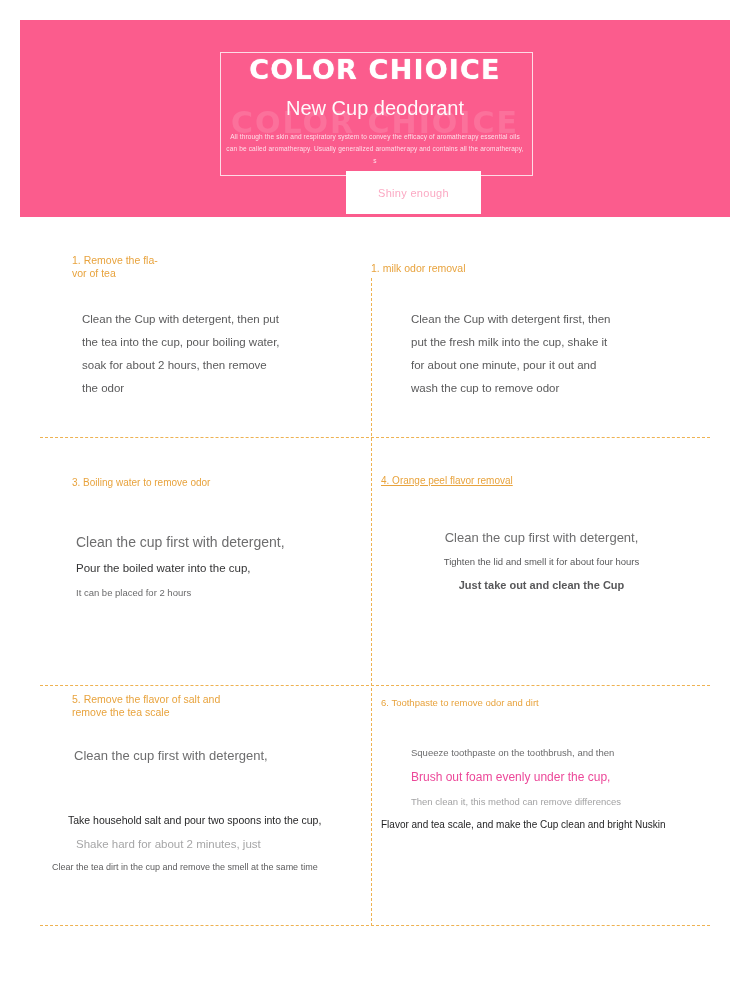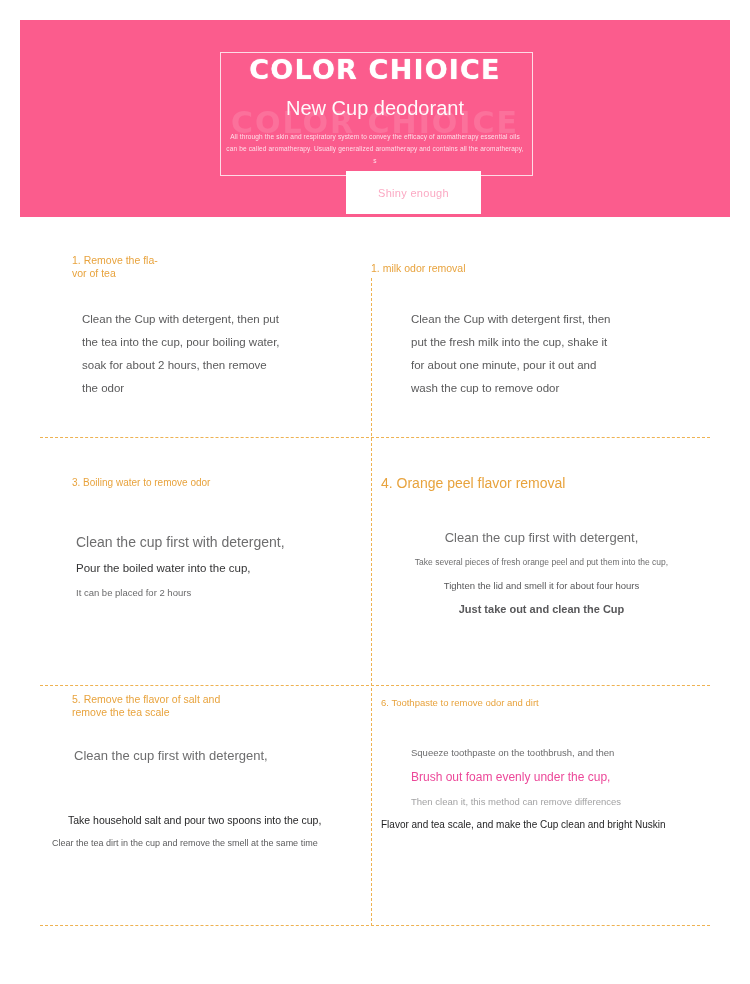--- a/index.html
+++ b/index.html
@@ -199,21 +199,21 @@
   }
 
   
   .s3-title { left: 42px; top: 40px; font-size: 10px; }
   .s3-body  { left: 46px; top: 92px; }
   .s3-body .l1 { font-size: 14px;   line-height: 26px; color: #6d6d6e; }
   .s3-body .l2 { font-size: 11.5px; line-height: 26px; color: #343435; }
   .s3-body .l3 { font-size:  9.5px; line-height: 24px; color: #6a6a6b; }
 
   
-  .s4-title { left: 10px; top: 38px; font-size: 14px; }
+  .s4-title { left: 10px; top: 38px; font-size: 10px; text-decoration: underline; }
   .s4-body  { left: 0px;  top: 88px; text-align: center; }
   .s4-body .l1 { font-size: 13px;  line-height: 25px; color: #6d6d6e; }
   .s4-body .l2 { font-size: 8.5px; line-height: 24px; color: #6d6d6e; }
   .s4-body .l3 { font-size: 9.5px; line-height: 24px; color: #58585a; }
   .s4-body .l4 { font-size: 11px;  line-height: 23px; color: #58585a; font-weight: bold; }
 
   
   .s5-title { left: 42px; top: 8px; width: 185px; }
   .s5-body  { left: 0px;  top: 58px; }
   .s5-body .l1 { font-size: 13px;  line-height: 25px; color: #6d6d6e; padding-left: 44px; }
@@ -287,34 +287,34 @@
         <span class="line l1">Clean the cup first with detergent,</span>
         <span class="line l2">Pour the boiled water into the cup,</span>
         <span class="line l3">It can be placed for 2 hours</span>
       </div>
     </div>
 
     <div class="cell right r2">
       <div class="cell-title s4-title">4. Orange peel flavor removal</div>
       <div class="cell-body s4-body">
         <span class="line l1">Clean the cup first with detergent,</span>
-        <span class="line l2">Take several pieces of fresh orange peel and put them into the cup,</span>
         <span class="line l3">Tighten the lid and smell it for about four hours</span>
         <span class="line l4">Just take out and clean the Cup</span>
       </div>
     </div>
 
     <div class="cell left r3">
       <div class="cell-title s5-title">
         <span class="line">5. Remove the flavor of salt and</span>
         <span class="line">remove the tea scale</span>
       </div>
       <div class="cell-body s5-body">
         <span class="line l1">Clean the cup first with detergent,</span>
         <span class="line l2">Take household salt and pour two spoons into the cup,</span>
+        <span class="line l3">Shake hard for about 2 minutes, just</span>
         <span class="line l4">Clear the tea dirt in the cup and remove the smell at the same time</span>
       </div>
     </div>
 
     <div class="cell right r3">
       <div class="cell-title s6-title">6. Toothpaste to remove odor and dirt</div>
       <div class="cell-body s6-body">
         <span class="line l1">Squeeze toothpaste on the toothbrush, and then</span>
         <span class="line l2">Brush out foam evenly under the cup,</span>
         <span class="line l3">Then clean it, this method can remove differences</span>

